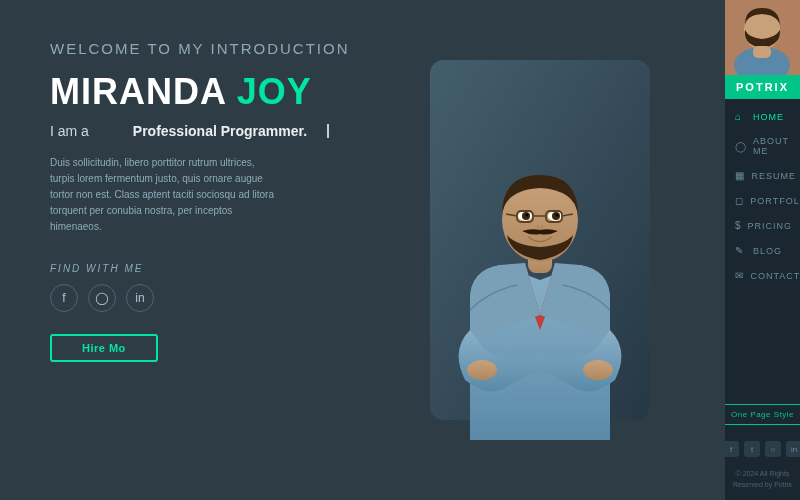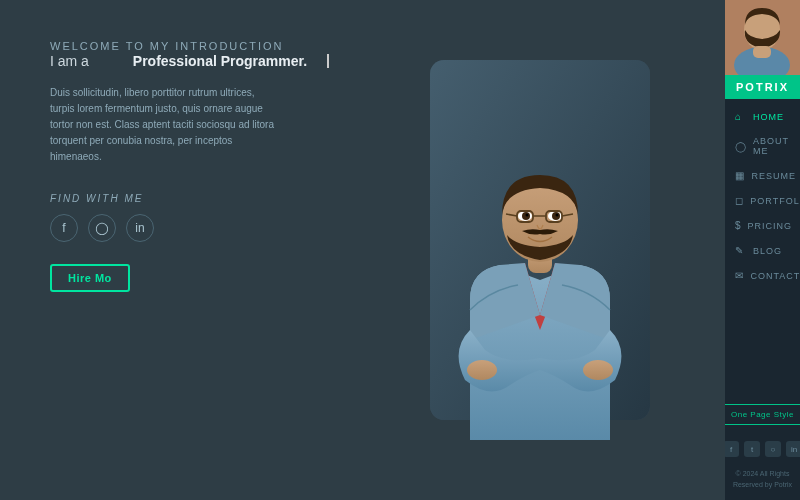--- a/index.html
+++ b/index.html
@@ -30,25 +30,25 @@
       background: #263238;
       display: flex;
       align-items: center;
       justify-content: center;
       cursor: pointer;
       color: #aaa;
       font-size: 12px;
     }
 
     .welcome-text {
-      font-size: 11px;
+      font-size: 15px;
       letter-spacing: 2px;
       color: #8eaab8;
       text-transform: uppercase;
-      margin-bottom: 1px;
+      margin-bottom: 14px;
     }
 
     .name-heading {
       font-size: 36px;
       font-weight: 900;
       color: #ffffff;
       letter-spacing: 1px;
       margin-bottom: 10px;
     }
 
@@ -112,21 +112,21 @@
       color: #aac5d0;
       font-size: 12px;
       cursor: pointer;
       background: transparent;
     }
 
     .hire-btn {
       background: transparent;
       border: 2px solid #00e5a0;
       color: #00e5a0;
-      padding: 6px 16px;
+      padding: 6px 30px;
       font-size: 11px;
       font-weight: bold;
       cursor: pointer;
       border-radius: 3px;
       letter-spacing: 0.5px;
     }
 
     
     .sidebar {
       width: 75px;
@@ -244,20 +244,24 @@
 <body>
 
 <div class="gear-btn">
   <span>⚙</span>
 </div>
 
 <div class="main-content">
 
   <p class="welcome-text">WELCOME TO MY INTRODUCTION</p>
 
+  <h1 class="name-heading">
+    <span>MIRANDA</span>
+    <span class="accent">JOY</span>
+  </h1>
 
   <p class="tagline">
     <span>I am a</span>&nbsp;
     <strong class="bold-text">Professional Programmer.</strong>
     <span class="cursor"></span>
   </p>
 
   <p class="description">Duis sollicitudin, libero porttitor rutrum ultrices, turpis lorem fermentum justo, quis ornare augue tortor non est. Class aptent taciti sociosqu ad litora torquent per conubia nostra, per inceptos himenaeos.</p>
 
   <p class="find-with-me">FIND WITH ME</p>

